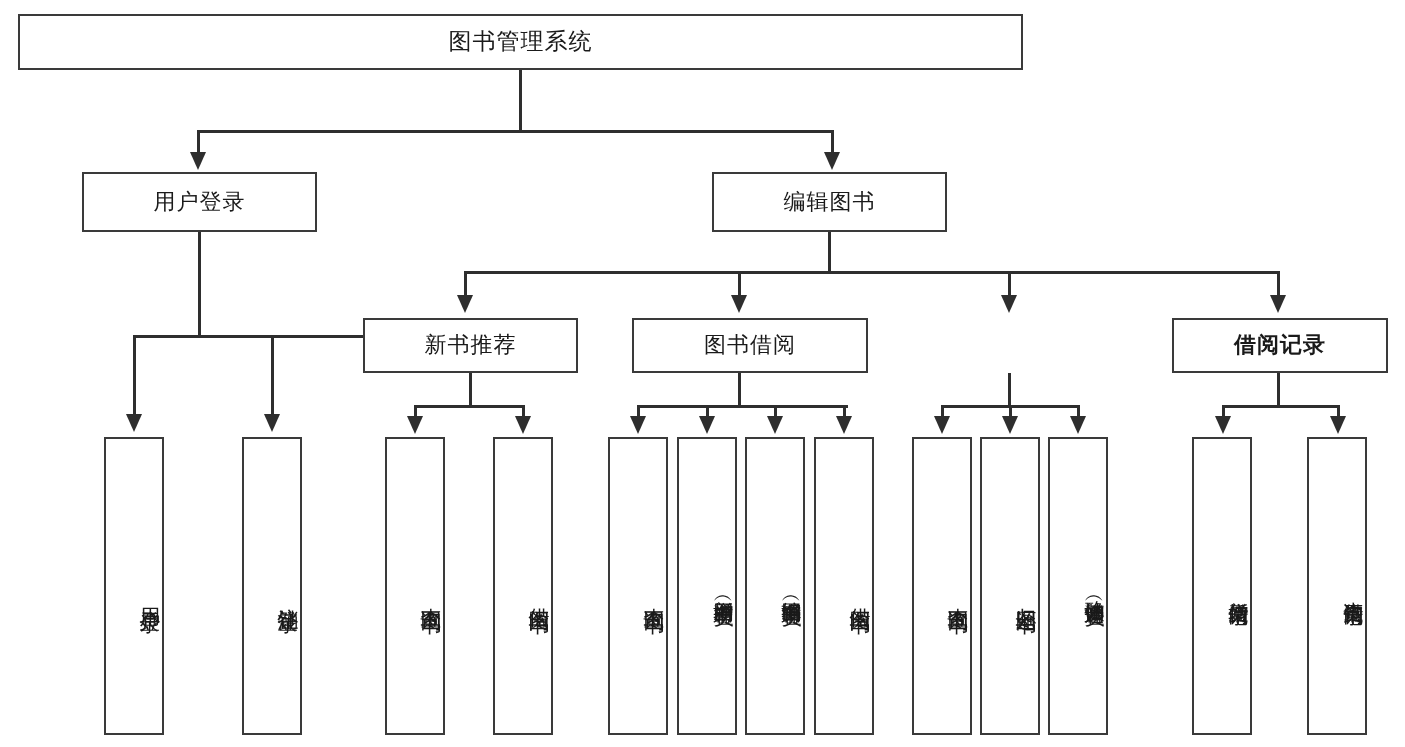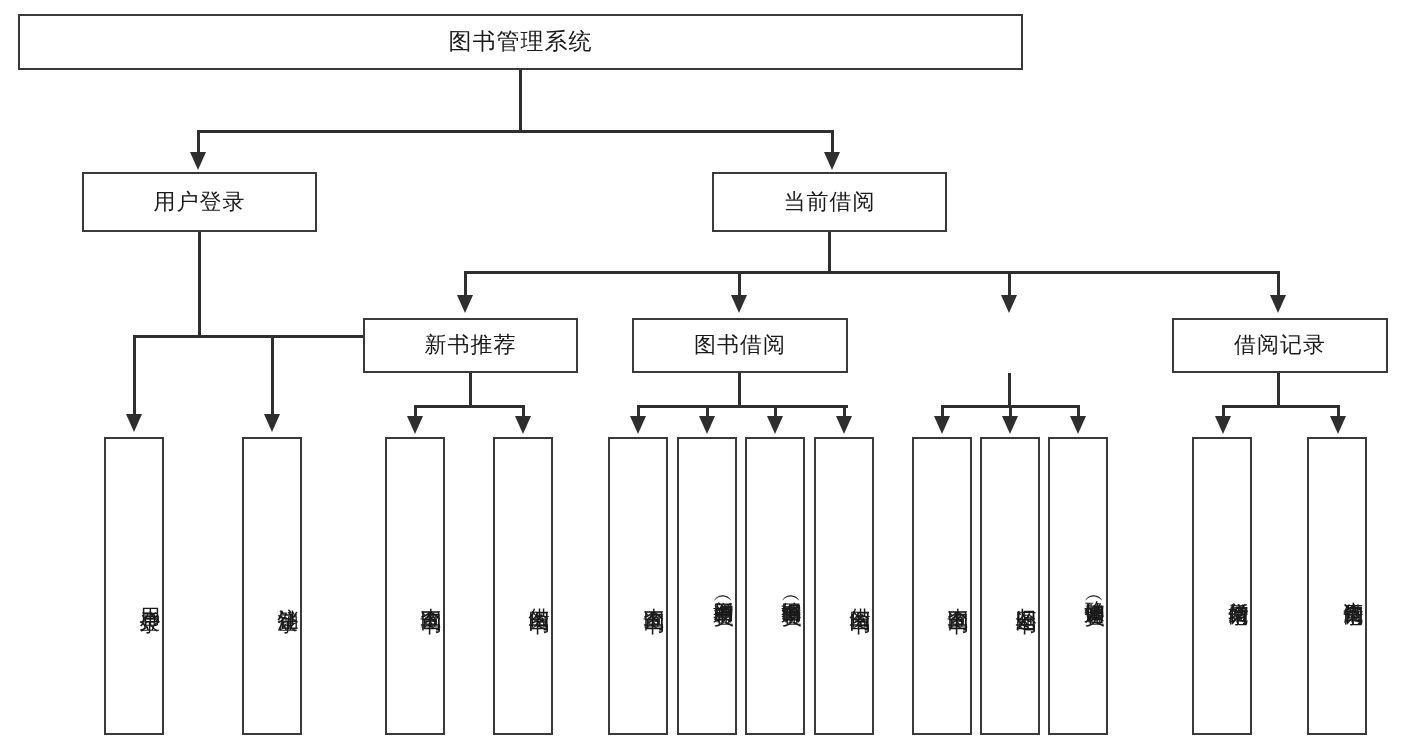--- a/index.html
+++ b/index.html
@@ -85,43 +85,43 @@
   <div class="edge v" style="left:519px; top:70px; width:3px; height:60px;"></div>
 
   <div class="edge h" style="left:197px; top:130px; width:637px; height:3px;"></div>
 
   <div class="edge v" style="left:197px; top:130px; width:3px; height:26px;"></div>
   <div class="arrow" style="left:190px; top:152px;"></div>
   <div class="edge v" style="left:831px; top:130px; width:3px; height:26px;"></div>
   <div class="arrow" style="left:824px; top:152px;"></div>
 
   <div class="node horizontal" style="left:82px; top:172px; width:235px; height:60px;">用户登录</div>
-  <div class="node horizontal" style="left:712px; top:172px; width:235px; height:60px;">当前借阅</div>
+  <div class="node horizontal" style="left:712px; top:172px; width:235px; height:60px;">编辑图书</div>
 
   <div class="edge v" style="left:198px; top:232px; width:3px; height:103px;"></div>
   <div class="edge h" style="left:133px; top:335px; width:271px; height:3px;"></div>
   <div class="edge v" style="left:133px; top:335px; width:3px; height:82px;"></div>
   <div class="arrow" style="left:126px; top:414px;"></div>
   <div class="edge v" style="left:271px; top:335px; width:3px; height:82px;"></div>
   <div class="arrow" style="left:264px; top:414px;"></div>
 
   <div class="edge v" style="left:828px; top:232px; width:3px; height:41px;"></div>
   <div class="edge h" style="left:464px; top:271px; width:813px; height:3px;"></div>
   <div class="edge v" style="left:464px; top:271px; width:3px; height:27px;"></div>
   <div class="arrow" style="left:457px; top:295px;"></div>
   <div class="edge v" style="left:738px; top:271px; width:3px; height:27px;"></div>
   <div class="arrow" style="left:731px; top:295px;"></div>
   <div class="edge v" style="left:1008px; top:271px; width:3px; height:27px;"></div>
   <div class="arrow" style="left:1001px; top:295px;"></div>
   <div class="edge v" style="left:1277px; top:271px; width:3px; height:27px;"></div>
   <div class="arrow" style="left:1270px; top:295px;"></div>
 
   <div class="node horizontal" style="left:363px; top:318px; width:215px; height:55px;">新书推荐</div>
-  <div class="node horizontal" style="left:632px; top:318px; width:216px; height:55px;">图书借阅</div>
-  <div class="node horizontal" style="left:1172px; top:318px; width:216px; height:55px;">借阅记录</div>
+  <div class="node horizontal" style="left:632px; top:318px; width:236px; height:55px;">图书借阅</div>
+  <div class="node horizontal" style="left:1172px; top:318px; width:216px; height:55px;font-weight:bold;">借阅记录</div>
 
   <div class="edge v" style="left:469px; top:373px; width:3px; height:34px;"></div>
   <div class="edge h" style="left:414px; top:405px; width:111px; height:3px;"></div>
   <div class="edge v" style="left:414px; top:405px; width:3px; height:12px;"></div>
   <div class="arrow" style="left:407px; top:416px;"></div>
   <div class="edge v" style="left:522px; top:405px; width:3px; height:12px;"></div>
   <div class="arrow" style="left:515px; top:416px;"></div>
 
   <div class="edge v" style="left:738px; top:373px; width:3px; height:34px;"></div>
   <div class="edge h" style="left:637px; top:405px; width:211px; height:3px;"></div>

